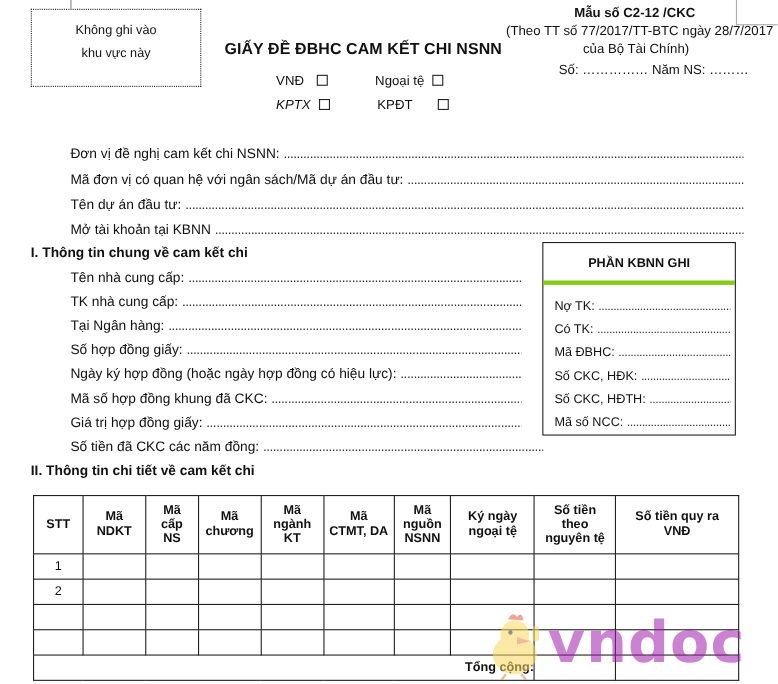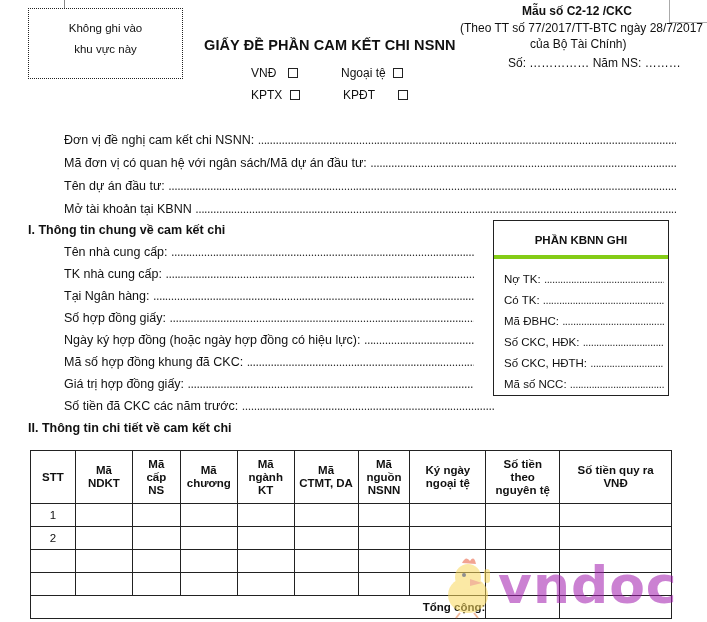--- a/index.html
+++ b/index.html
@@ -35,31 +35,31 @@
 <body>
 
 <div class="abs deco-line-left"></div>
 <div class="abs deco-box-right"></div>
 
 <div class="abs no-write-box">
   <div>Không ghi vào</div>
   <div>khu vực này</div>
 </div>
 
-<div class="abs title">GIẤY ĐỀ PHẦN CAM KẾT CHI NSNN</div>
+<div class="abs title">GIẤY ĐỀ ĐBHC CAM KẾT CHI NSNN</div>
 
 <div class="abs chk-label" style="left:251px; top:66px;">
   <span>VNĐ</span>
   <span class="chk" style="margin-left:8px;"></span>
 </div>
 <div class="abs chk-label" style="left:341px; top:66px;">
   <span>Ngoại tệ</span>
   <span class="chk" style="margin-left:4px;"></span>
 </div>
-<div class="abs chk-label" style="left:251px; top:88px;">
+<div class="abs chk-label" style="left:251px; top:88px;font-style:italic;">
   <span>KPTX</span>
   <span class="chk" style="margin-left:4px;"></span>
 </div>
 <div class="abs chk-label" style="left:343px; top:88px;">
   <span>KPĐT</span>
   <span class="chk" style="margin-left:20px;"></span>
 </div>
 
 <div class="abs form-code">Mẫu số C2-12 /CKC</div>
 <div class="abs form-ref1">(Theo TT số 77/2017/TT-BTC ngày 28/7/2017</div>
@@ -107,21 +107,21 @@
 </div>
 <div class="abs field" style="top:355px; width:446px;">
   <span class="lbl">Mã số hợp đồng khung đã CKC:</span>
   <span class="dots"> ..............................................................................................................</span>
 </div>
 <div class="abs field" style="top:377px; width:446px;">
   <span class="lbl">Giá trị hợp đồng giấy:</span>
   <span class="dots"> ..............................................................................................................................</span>
 </div>
 <div class="abs field" style="top:399px; width:466px;">
-  <span class="lbl">Số tiền đã CKC các năm trước:</span>
+  <span class="lbl">Số tiền đã CKC các năm đồng:</span>
   <span class="dots">.....................................................................................................................</span>
 </div>
 
 <div class="abs kbnn-box">
   <div class="kbnn-head">PHẦN KBNN GHI</div>
   <div class="kbnn-line" style="top:52px;">
     <span>Nợ TK:</span>
     <span class="dots"> ...............................................................</span>
   </div>
   <div class="kbnn-line" style="top:73px;">

